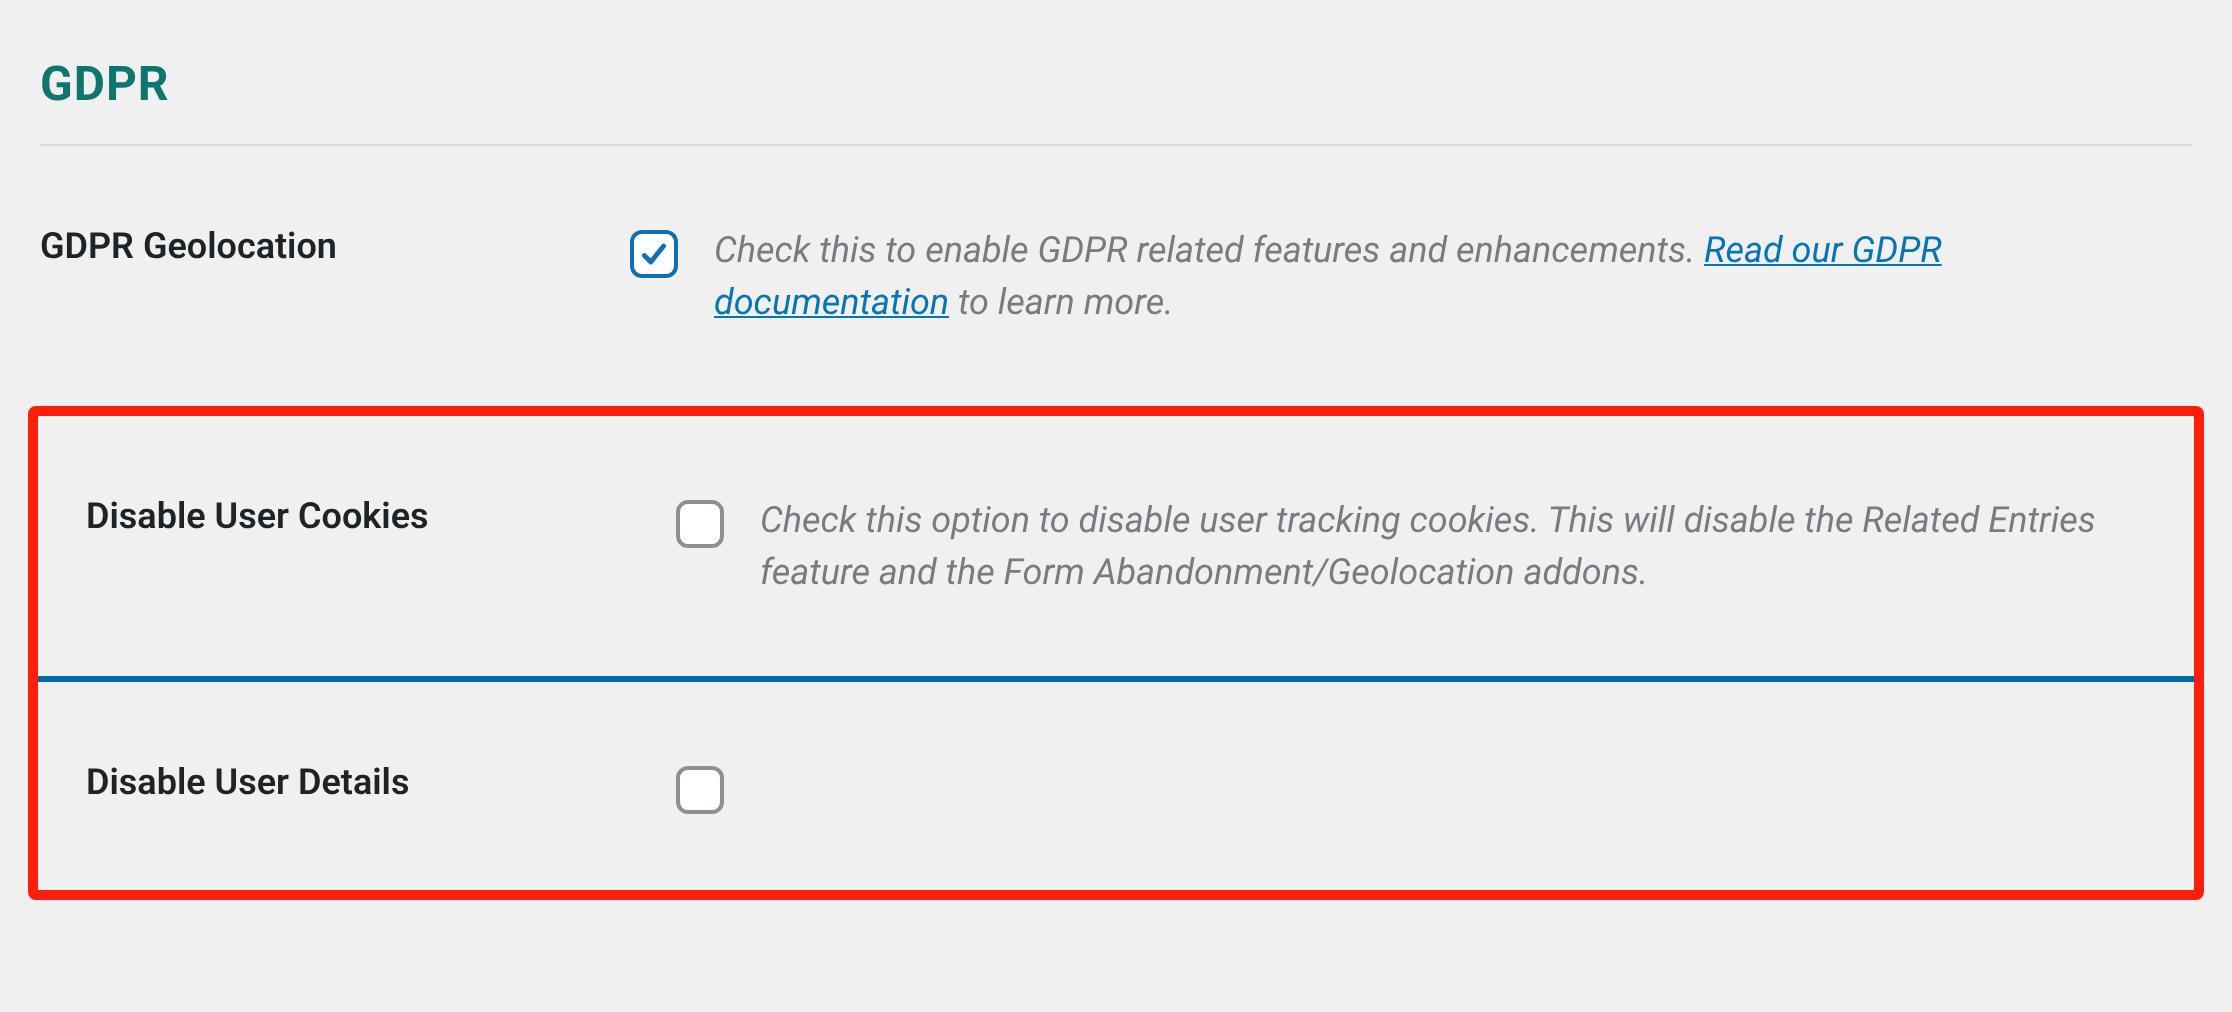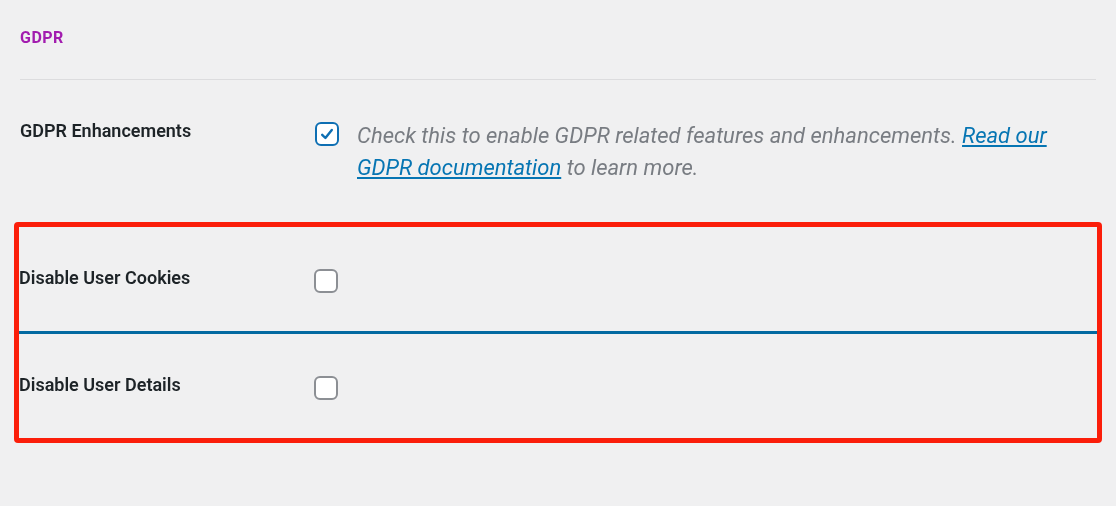--- a/index.html
+++ b/index.html
@@ -7,25 +7,25 @@
     }
     body {
       margin: 0;
       padding: 18px 20px 0 20px;
       background: #f0f0f1;
       font-family: -apple-system, BlinkMacSystemFont, "Segoe UI", Roboto, "Helvetica Neue", Arial, sans-serif;
       color: #1d2327;
       width: 1116px;
     }
     h2.section-title {
-      font-size: 16px;
+      font-size: 24px;
       font-weight: 700;
-      margin: 10px 0 32px 0;
+      margin: 10px 0 16px 0;
       letter-spacing: 0.5px;
-      color: #a21caf;
+      color: #0f766e;
     }
     .row {
       display: flex;
       align-items: flex-start;
       padding: 40px 0 38px 0;
       border-top: 3px solid #0369a1;
     }
     .row:first-of-type {
       border-top: 1px solid #dcdcde;
     }
@@ -37,21 +37,21 @@
       padding-top: 0px;
     }
     .row-control {
       flex: 0 0 42px;
       display: flex;
       align-items: flex-start;
       padding-top: 2px;
     }
     .row-desc {
       flex: 1;
-      font-size: 22px;
+      font-size: 18px;
       font-style: italic;
       color: #787c82;
       line-height: 1.45;
       padding-right: 10px;
     }
     .row-desc a {
       color: #0675b3;
       text-decoration: underline;
     }
     .checkbox {
@@ -84,34 +84,34 @@
       stroke-linejoin: round;
     }
     .highlight-box {
       border: 5px solid #fb1e0a;
       border-radius: 4px;
       margin-top: 0;
       margin-left: -6px;
       margin-right: -6px;
     }
     .highlight-box .row {
-      padding-left: 0;
+      padding-left: 24px;
       padding-right: 6px;
     }
     .highlight-box .row:first-child {
       border-top: none;
     }
   </style>
 </head>
 <body>
 
 <h2 class="section-title">GDPR</h2>
 
 <div class="row">
-  <div class="row-label">GDPR Enhancements</div>
+  <div class="row-label">GDPR Geolocation</div>
   <div class="row-control">
     <span class="checkbox checked">
       <svg viewBox="0 0 20 20">
           <path d="M4 11 L8 15 L16 5"></path>
         </svg>
     </span>
   </div>
   <div class="row-desc">
     <span>Check this to enable GDPR related features and enhancements. </span><a href="#">Read our GDPR documentation</a><span> to learn more.</span>
   </div>
@@ -119,20 +119,21 @@
 
 <div class="highlight-box">
 
   <div class="row">
     <div class="row-label">Disable User Cookies</div>
     <div class="row-control">
       <span class="checkbox">
         
       </span>
     </div>
+    <div class="row-desc">Check this option to disable user tracking cookies. This will disable the Related Entries feature and the Form Abandonment/Geolocation addons.</div>
   </div>
 
   <div class="row">
     <div class="row-label">Disable User Details</div>
     <div class="row-control">
       <span class="checkbox">
         
       </span>
     </div>
   </div>

